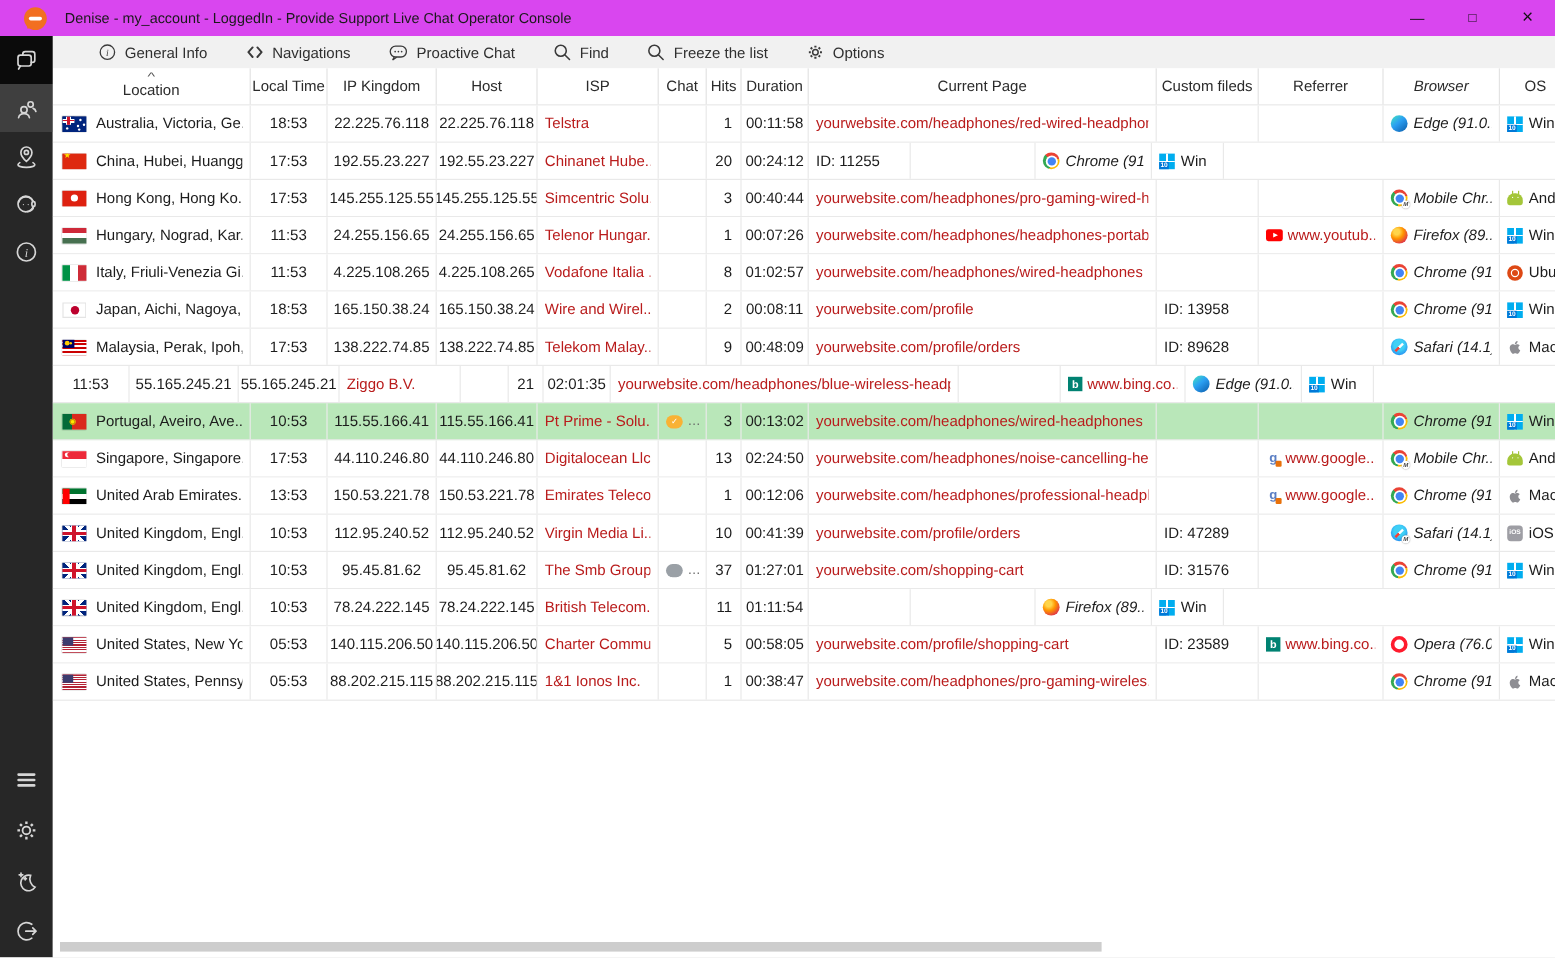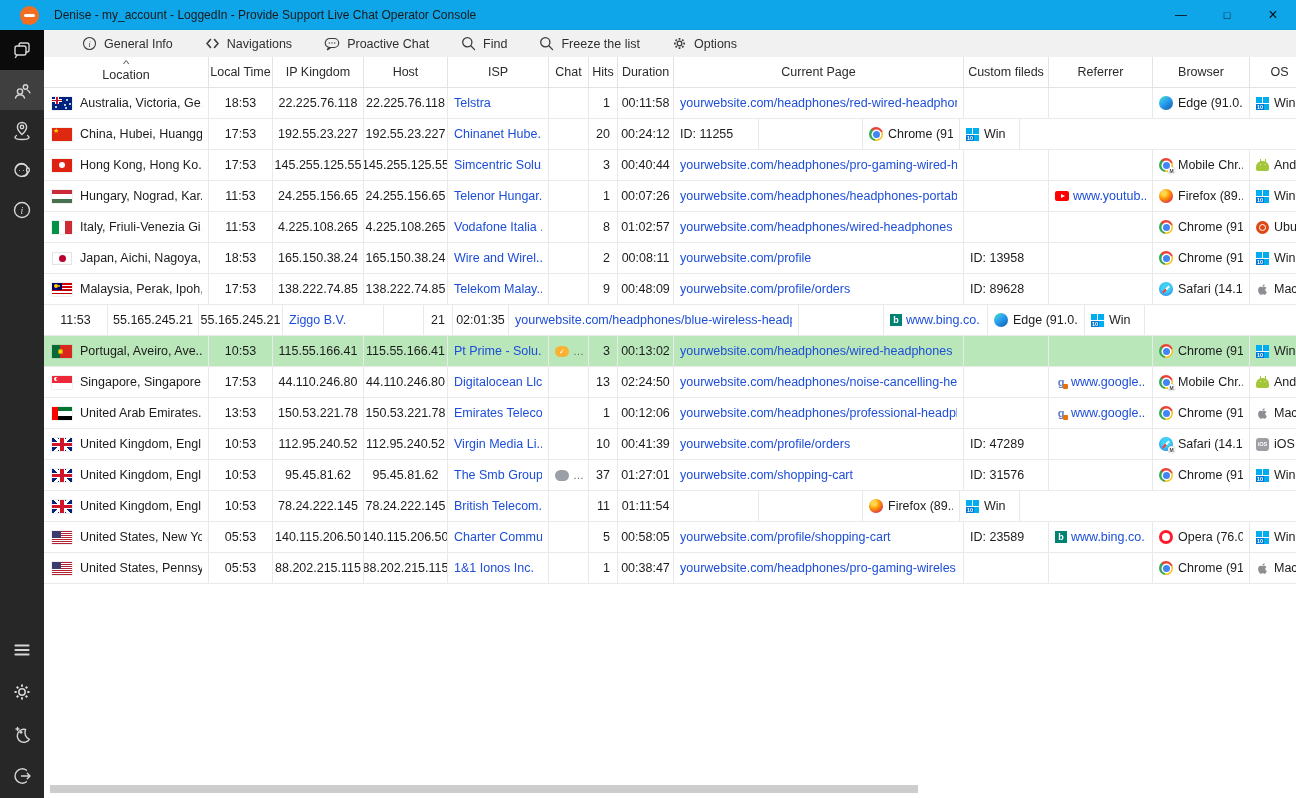--- a/index.html
+++ b/index.html
@@ -1,20 +1,20 @@
 <!DOCTYPE html>
 <html><head>
 <meta charset="utf-8">
 <style>
   html,body{margin:0;padding:0;background:#e8e8e8;}
   .app{width:1296px;height:798px;position:relative;overflow:hidden;background:#fff;
        font-family:"Liberation Sans","DejaVu Sans",sans-serif;-webkit-font-smoothing:antialiased;}
 
   
-  .titlebar{height:30px;display:flex;align-items:center;padding-left:20px;background:#0ea5e9;}
+  .titlebar{height:30px;display:flex;align-items:center;padding-left:20px;background:#d946ef;}
   .logo{width:19px;height:19px;border-radius:50%;background:#f26f21;position:relative;flex:0 0 auto;margin-right:15px;}
   .logo::before{content:"";position:absolute;left:4px;top:8px;width:11px;height:3.5px;background:#fff;border-radius:2px;}
   .logo::after{content:"";position:absolute;left:0px;bottom:-2px;border:3.5px solid transparent;border-top-color:#f26f21;transform:rotate(30deg);}
   .title-text{font-size:12px;color:#1a1a1a;white-space:nowrap;}
   .controls{margin-left:auto;display:flex;height:30px;}
   .ctrl{width:46px;height:30px;display:flex;align-items:center;justify-content:center;color:#111;font-size:12px;cursor:default;}
   .ctrl.close{font-size:16px;}
   .ctrl.max{font-size:11px;}
 
   
@@ -37,23 +37,23 @@
          border-right:1px solid #e3e3e3;font-size:12.5px;color:#2b2b2b;overflow:hidden;white-space:nowrap;}
   .hcell.c0{flex-direction:column;justify-content:center;}
   .sort-caret{font-size:9px;line-height:5px;height:6px;color:#555;transform:scaleX(1.5);}
   .trow{display:flex;height:30px;border-bottom:1px solid #e9e9e9;background:#fff;}
   .trow.hl{background:#b9e7b9;}
   .cell{box-sizing:border-box;flex:0 0 auto;display:flex;align-items:center;border-right:1px solid #e9e9e9;
         font-size:12.5px;color:#1c1c1c;overflow:hidden;white-space:nowrap;padding:0 6px;}
   .ctr{justify-content:center;padding:0 2px;}
   .rt{justify-content:flex-end;padding-right:7px;}
   .c0{width:165px;}.c1{width:64px;}.c2{width:91px;}.c3{width:84px;}.c4{width:101px;}.c5{width:40px;}
-  .c6{width:29px;}.c7{width:56px;}.c8{width:290px;}.c9{width:85px;}.c10{width:104px;}.c11{width:97px;}.c12{width:60px;}
+  .c6{width:29px;}.c7{width:56px;}.c8{width:290px;}.c9{width:85px;}.c10{width:104px;}.c11{width:97px;font-style:italic;}.c12{width:60px;}
   .cell.c0{gap:8px;padding-left:8px;}
-  .lnk{color:#1d4ed8;text-decoration:none;cursor:pointer;overflow:hidden;white-space:nowrap;}
+  .lnk{color:#b91c1c;text-decoration:none;cursor:pointer;overflow:hidden;white-space:nowrap;}
   .trunc{overflow:hidden;white-space:nowrap;}
 
   
   .flag{width:20px;height:13px;flex:0 0 auto;position:relative;display:inline-block;overflow:hidden;box-shadow:0 0 1px rgba(0,0,0,.35);}
   .f-au{background:#00247d;}
   .f-au::before{content:"";position:absolute;left:0;top:0;width:10px;height:7px;background:
     linear-gradient(0deg,transparent 40%,#cf142b 40% 60%,transparent 60%),
     linear-gradient(90deg,transparent 40%,#cf142b 40% 60%,transparent 60%),
     linear-gradient(0deg,transparent 27%,#fff 27% 73%,transparent 73%),
     linear-gradient(90deg,transparent 27%,#fff 27% 73%,transparent 73%),#00247d;}

